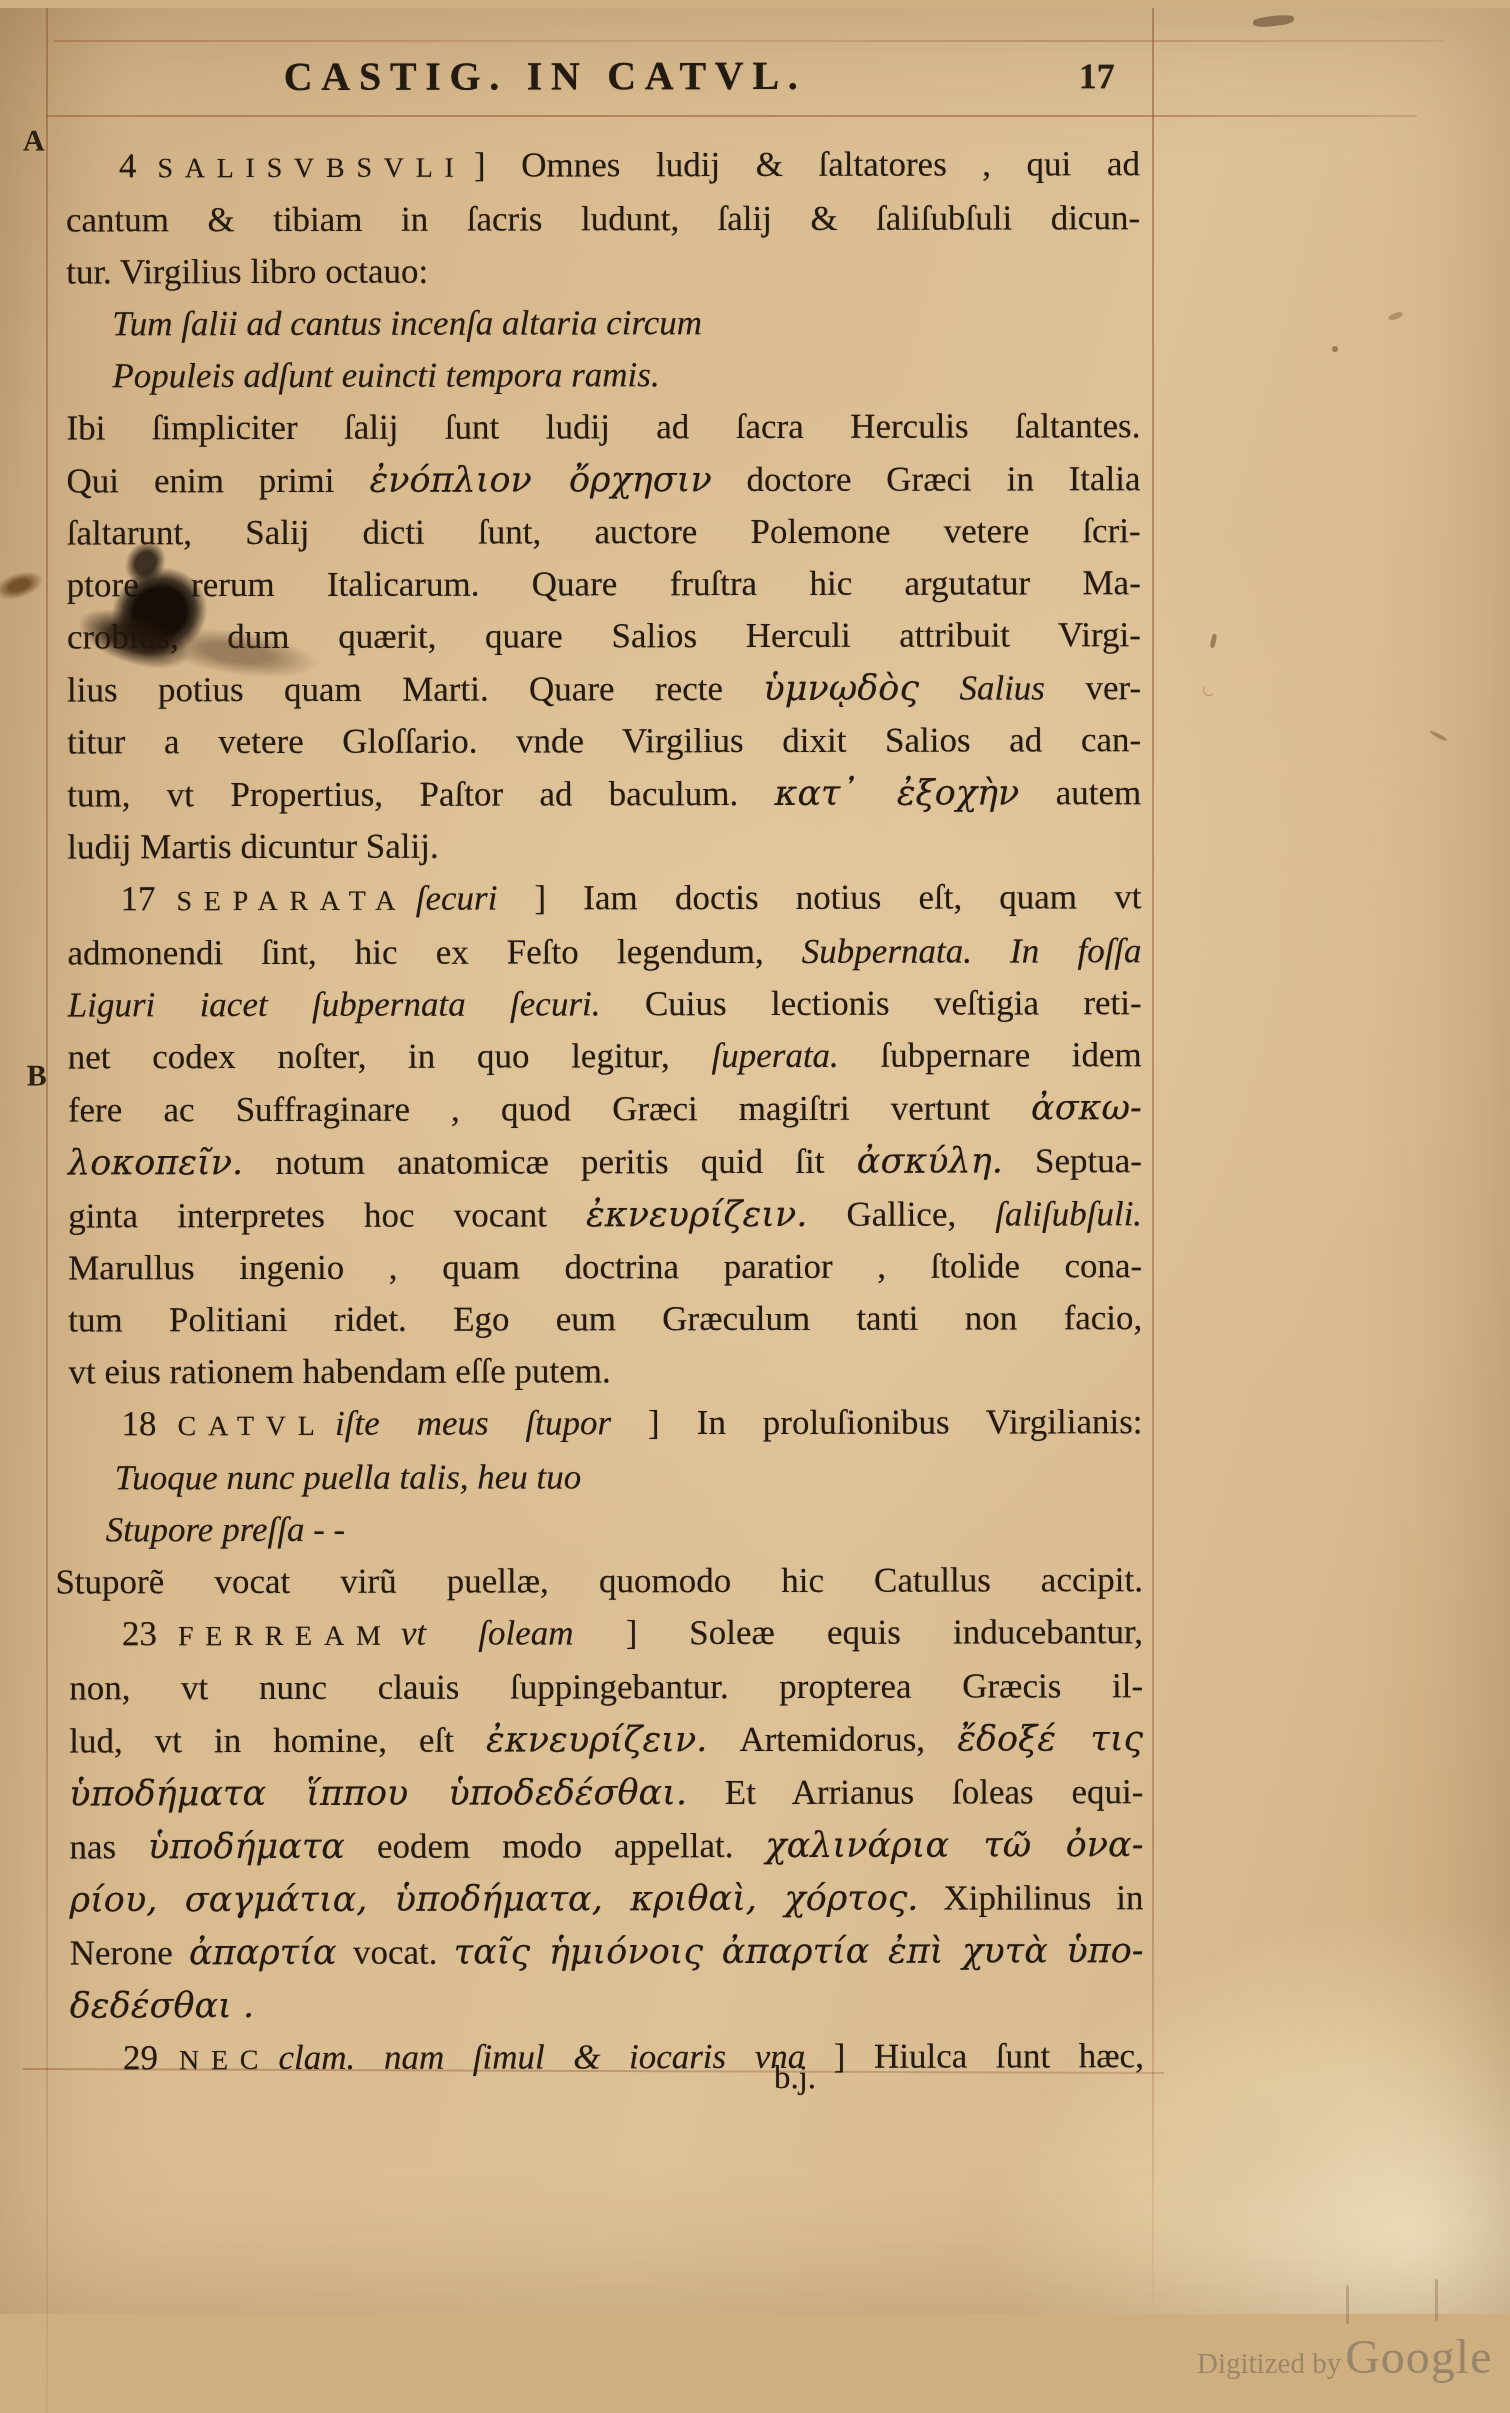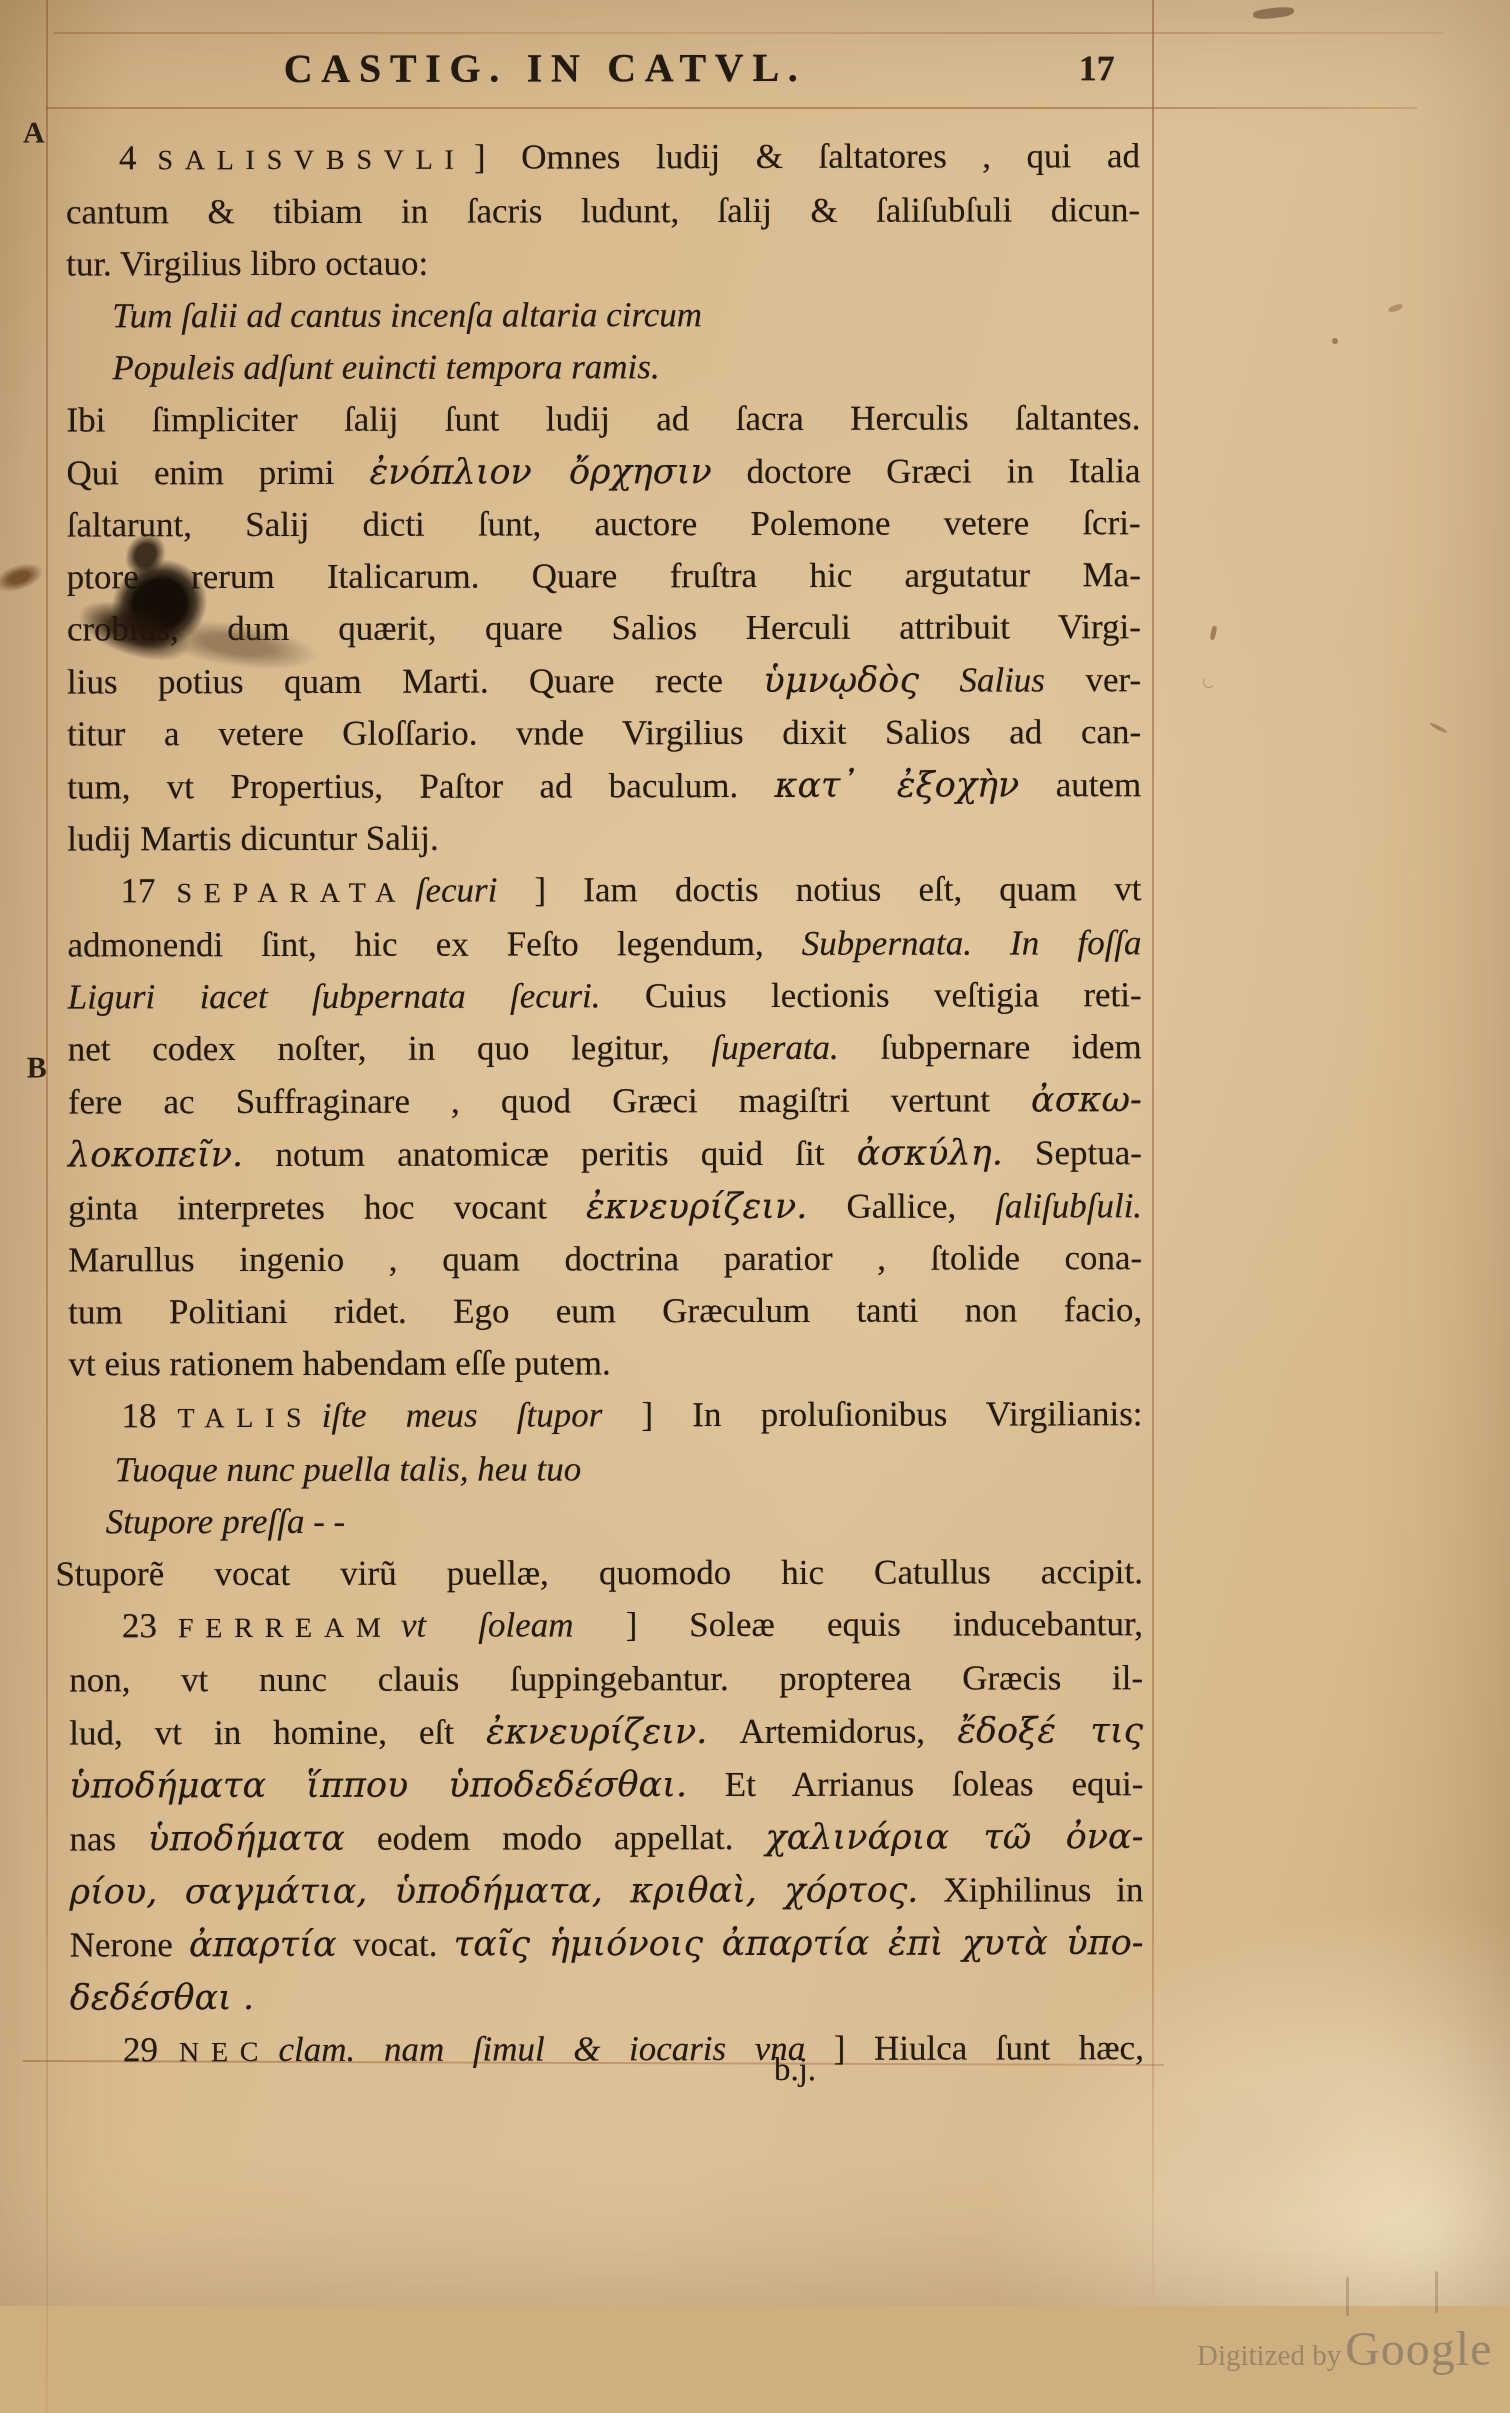--- a/index.html
+++ b/index.html
@@ -1,18 +1,18 @@
 <!DOCTYPE html>
 <html><head>
 <meta charset="utf-8">
 <style>
   html,body{margin:0;padding:0;}
   body{width:1510px;height:2414px;overflow:hidden;background:#cfae80;
        font-family:"Liberation Serif","DejaVu Serif",serif;}
-  .page{position:absolute;left:0;top:0;width:1510px;height:2306px;
+  .page{position:absolute;left:0;top:8px;width:1510px;height:2306px;
     background:
       radial-gradient(ellipse 599px 463px at 94% 97%, rgba(243,229,194,.95), rgba(243,229,194,0) 72%),
       radial-gradient(ellipse 251px 116px at 86% 93.5%, rgba(140,90,55,.18), rgba(140,90,55,0) 70%),
       radial-gradient(ellipse 966px 772px at 48% 42%, rgba(236,212,172,.38), rgba(236,212,172,0) 78%),
       linear-gradient(105deg,#c2a072 0%,#d2b287 7%,#d9bb8f 28%,#ddc197 58%,#d7b98d 84%,#cbaa7c 100%);
     box-shadow: inset 0 0 135px rgba(92,62,32,.28);
   }
   .tilt{position:absolute;inset:0;transform:rotate(-0.12deg);}
 
   
@@ -127,21 +127,21 @@
         <div class="line indent1 full"><span class="seg-n">17</span><span class="seg-c">SEPARATA</span><span class="seg-i">ſecuri</span><span class="seg-r"> ] Iam doctis notius eſt, quam vt</span></div>
         <div class="line full"><span class="seg-r">admonendi ſint, hic ex Feſto legendum, </span><span class="seg-i">Subpernata. In foſſa</span></div>
         <div class="line full"><span class="seg-i">Liguri iacet ſubpernata ſecuri.</span><span class="seg-r">  Cuius lectionis veſtigia reti-</span></div>
         <div class="line full"><span class="seg-r">net codex noſter, in quo legitur, </span><span class="seg-i">ſuperata.</span><span class="seg-r"> ſubpernare idem</span></div>
         <div class="line full"><span class="seg-r">fere ac Suffraginare , quod Græci magiſtri vertunt </span><span class="seg-g">ἀσκω-</span></div>
         <div class="line full"><span class="seg-g">λοκοπεῖν.</span><span class="seg-r"> notum anatomicæ peritis quid ſit </span><span class="seg-g">ἀσκύλη.</span><span class="seg-r"> Septua-</span></div>
         <div class="line full"><span class="seg-r">ginta interpretes hoc vocant </span><span class="seg-g">ἐκνευρίζειν.</span><span class="seg-r"> Gallice, </span><span class="seg-i">ſaliſubſuli.</span></div>
         <div class="line full"><span class="seg-r">Marullus ingenio , quam doctrina paratior , ſtolide cona-</span></div>
         <div class="line full"><span class="seg-r">tum Politiani ridet.  Ego eum Græculum tanti non facio,</span></div>
         <div class="line"><span class="seg-r">vt eius rationem habendam eſſe putem.</span></div>
-        <div class="line indent1 full"><span class="seg-n">18</span><span class="seg-c">TALIS</span><span class="seg-i">iſte meus ſtupor</span><span class="seg-r"> ] In proluſionibus Virgilianis:</span></div>
+        <div class="line indent1 full"><span class="seg-n">18</span><span class="seg-c">CATVL</span><span class="seg-i">iſte meus ſtupor</span><span class="seg-r"> ] In proluſionibus Virgilianis:</span></div>
         <div class="line quote"><span class="seg-i">Tuoque nunc puella talis, heu tuo</span></div>
         <div class="line quote2"><span class="seg-i">Stupore preſſa - -</span></div>
         <div class="line outdent full"><span class="seg-r">Stuporẽ vocat virũ puellæ, quomodo hic Catullus accipit.</span></div>
         <div class="line indent1 full"><span class="seg-n">23</span><span class="seg-c">FERREAM</span><span class="seg-i">vt ſoleam</span><span class="seg-r"> ] Soleæ equis inducebantur,</span></div>
         <div class="line full"><span class="seg-r">non, vt nunc clauis ſuppingebantur. propterea Græcis il-</span></div>
         <div class="line full"><span class="seg-r">lud, vt in homine, eſt </span><span class="seg-g">ἐκνευρίζειν.</span><span class="seg-r"> Artemidorus, </span><span class="seg-g">ἔδοξέ τις</span></div>
         <div class="line full"><span class="seg-g">ὑποδήματα ἵππου ὑποδεδέσθαι.</span><span class="seg-r"> Et Arrianus ſoleas equi-</span></div>
         <div class="line full"><span class="seg-r">nas </span><span class="seg-g">ὑποδήματα</span><span class="seg-r"> eodem modo appellat. </span><span class="seg-g">χαλινάρια τῶ ὀνα-</span></div>
         <div class="line full"><span class="seg-g">ρίου, σαγμάτια, ὑποδήματα, κριθαὶ, χόρτος.</span><span class="seg-r"> Xiphilinus in</span></div>
         <div class="line full"><span class="seg-r">Nerone </span><span class="seg-g">ἀπαρτία</span><span class="seg-r"> vocat. </span><span class="seg-g">ταῖς ἡμιόνοις ἀπαρτία ἐπὶ χυτὰ ὑπο-</span></div>

